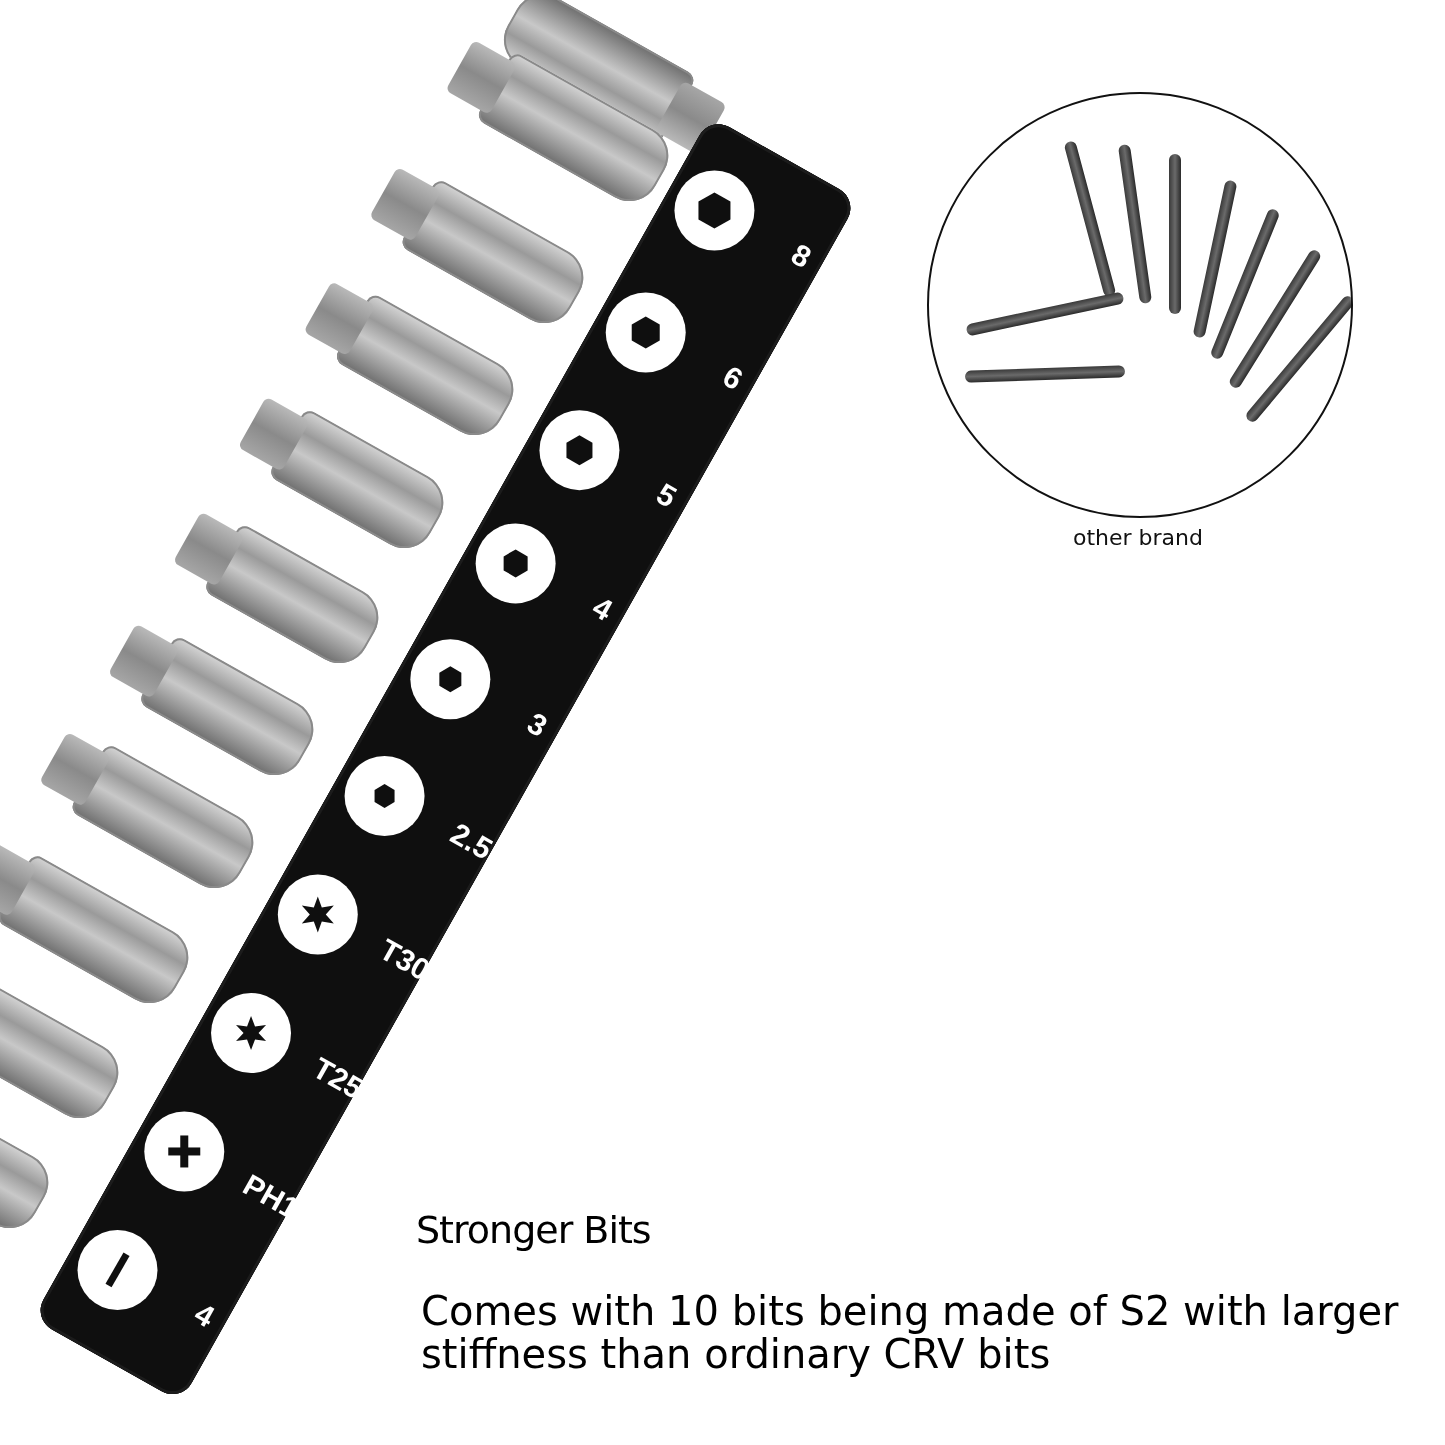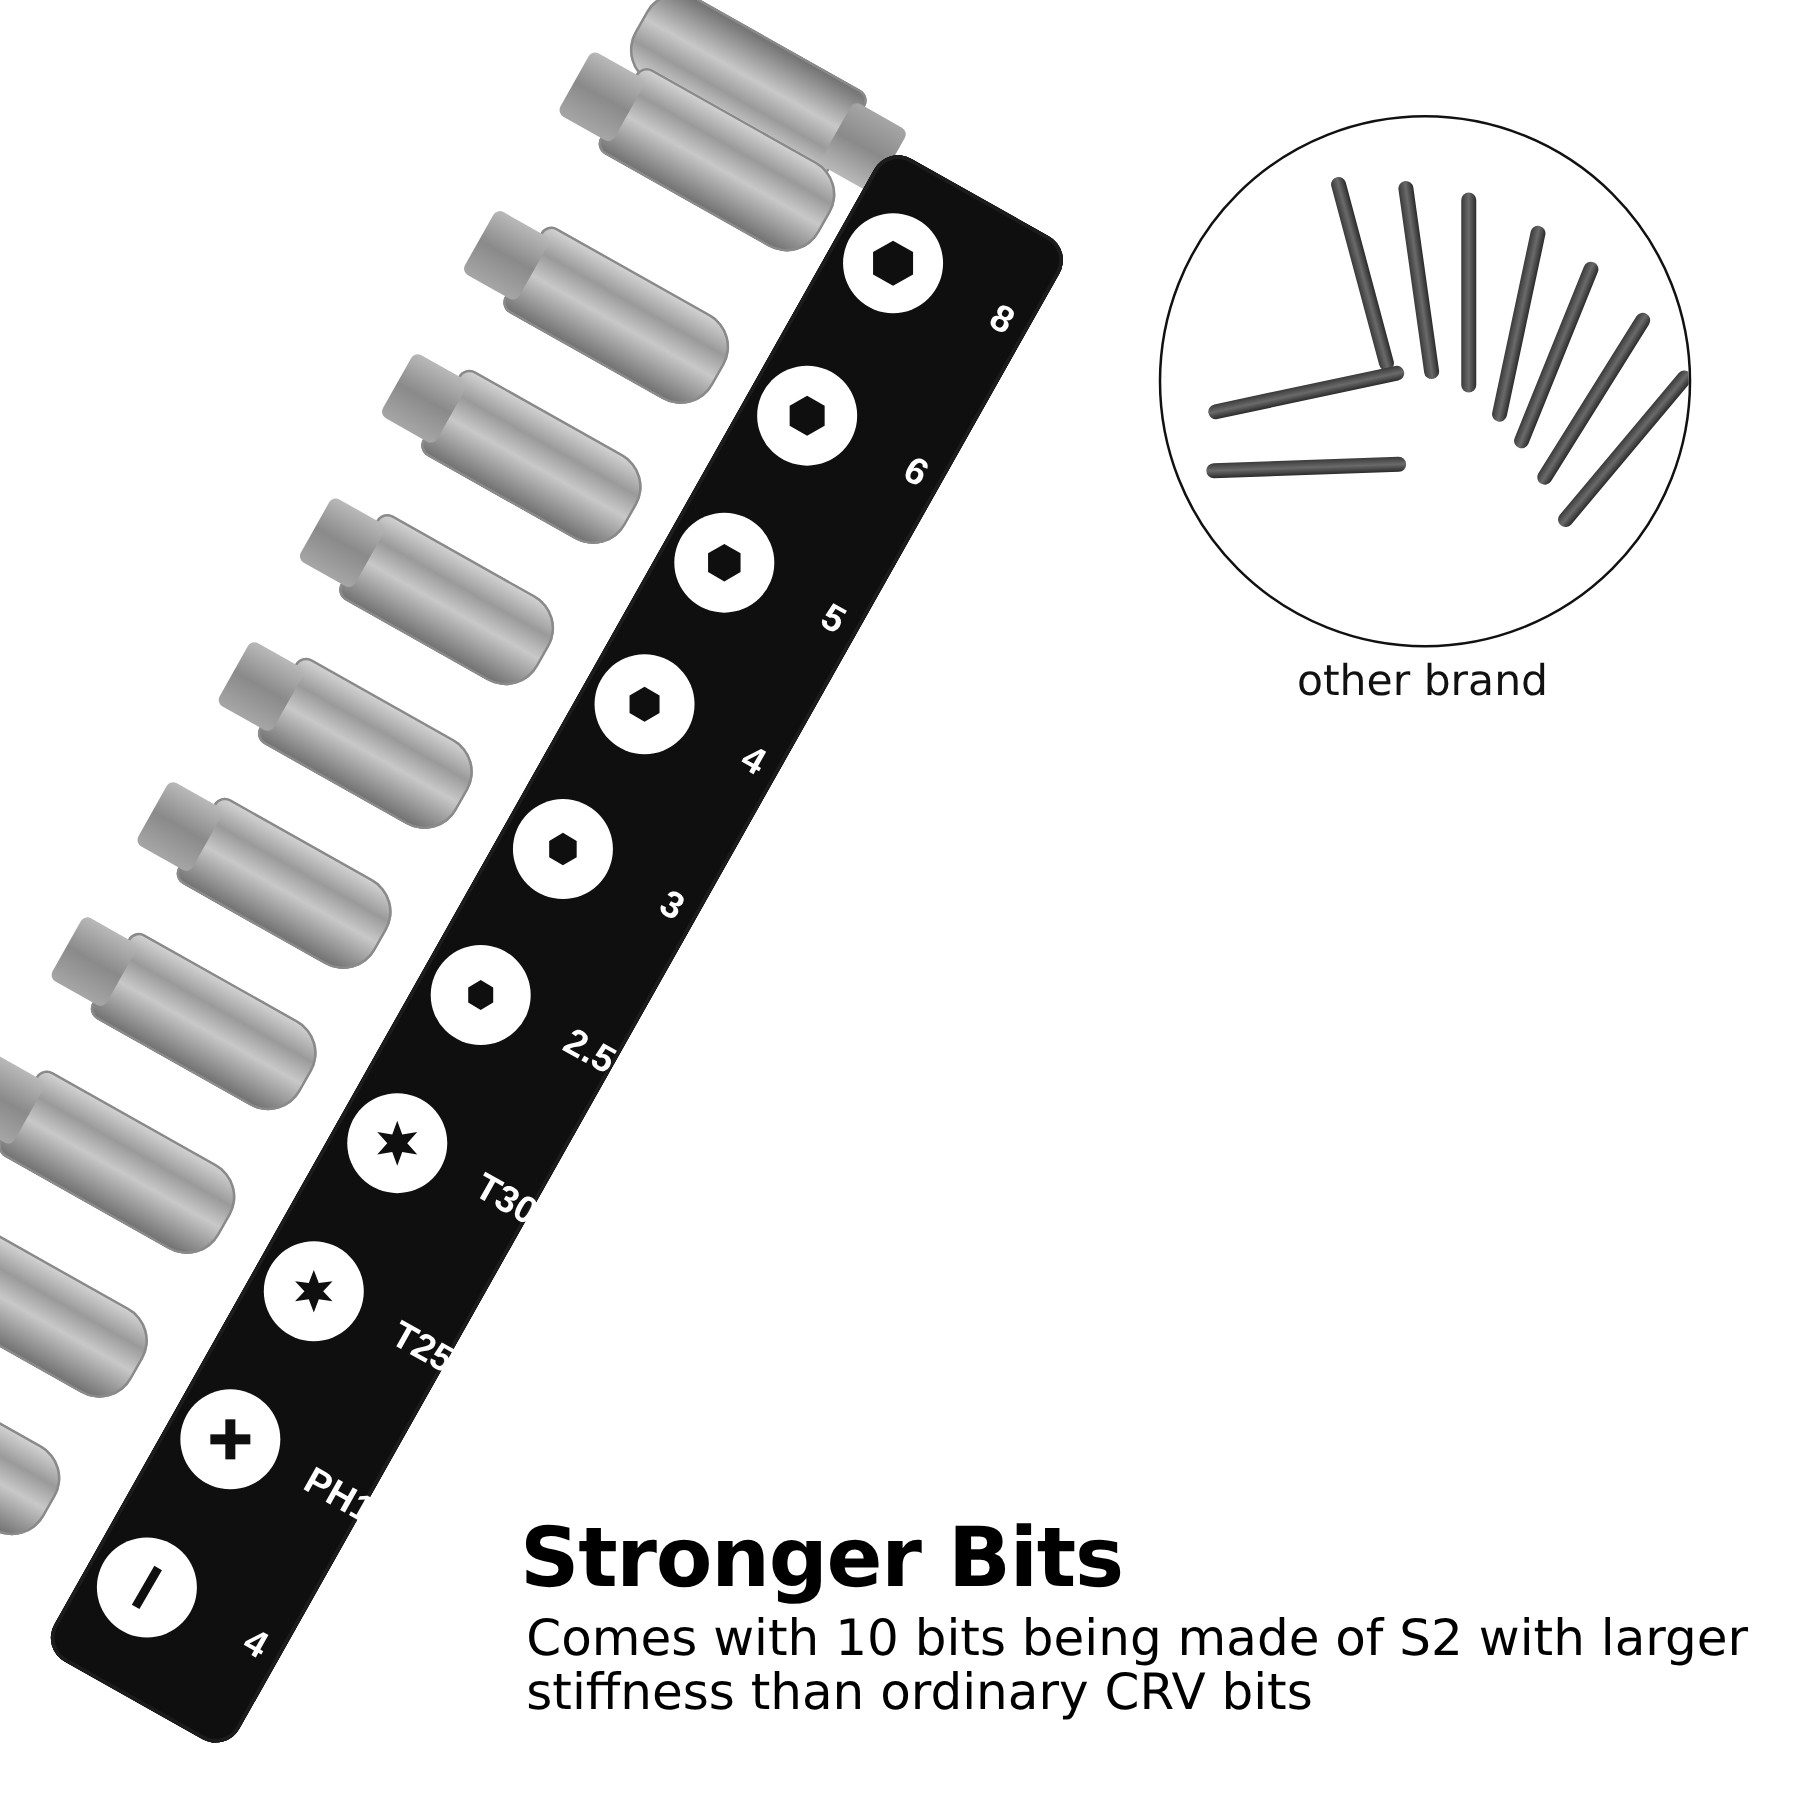--- a/index.html
+++ b/index.html
@@ -49,26 +49,26 @@
   .compare {
     position:absolute; left:927px; top:92px; width:422px; height:422px;
     border:2px solid #111; border-radius:50%; overflow:hidden; background:#fff;
   }
   .other-bit {
     position:absolute; width:12px; height:160px; background: linear-gradient(90deg,#3a3a3a,#6a6a6a,#2a2a2a);
     border-radius:6px; transform-origin: center;
   }
   .other-caption {
     position:absolute; left:927px; top:525px; width:422px; text-align:center;
-    font-size:34px; color:#111; font-family:"DejaVu Sans", sans-serif;
+    font-size:22px; color:#111; font-family:"DejaVu Sans", sans-serif;
   }
 
   .headline {
     position:absolute; left:416px; top:1208px;
-    font-size:66px; font-weight:bold; color:#000; font-family:"DejaVu Sans", sans-serif;
+    font-size:38px; font-weight:normal; color:#000; font-family:"DejaVu Sans", sans-serif;
     letter-spacing:-1px;
   }
   .body-text {
     position:absolute; left:421px; top:1290px; width:990px;
     font-size:40px; line-height:43px; color:#000; font-family:"DejaVu Sans", sans-serif;
   }
 </style>
 </head>
 <body>
 

